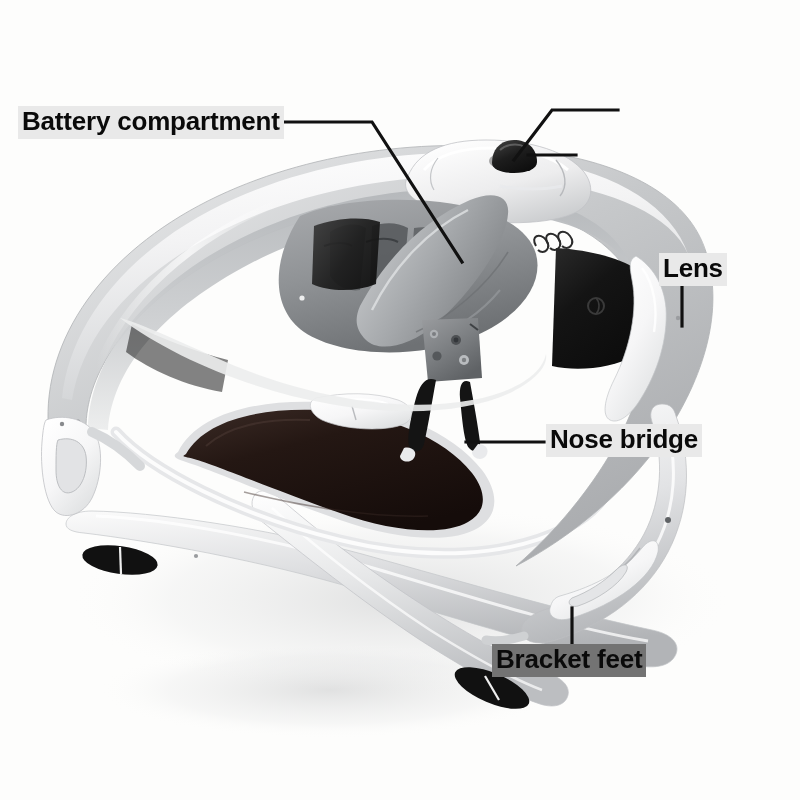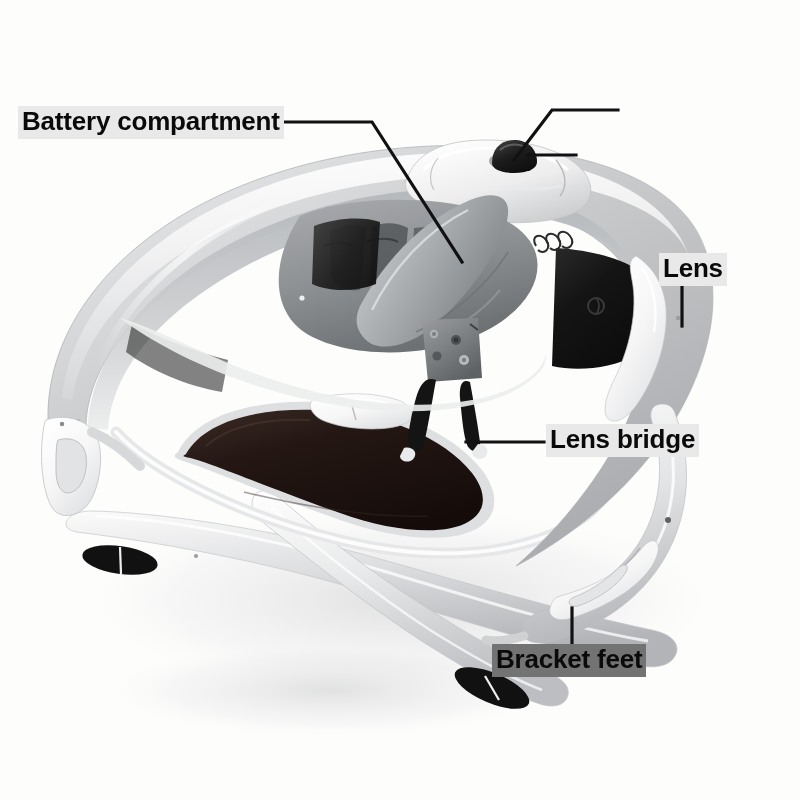--- a/index.html
+++ b/index.html
@@ -350,17 +350,17 @@
       <path d="M 572 608 L 572 646"></path>
     </g>
   </svg>
 
   <div class="callout-label" id="label-battery" style="background: rgb(233, 233, 233); color: rgb(10, 10, 10);">Battery compartment</div>
 
 
 
   <div class="callout-label" id="label-lens" style="background: rgb(233, 233, 233); color: rgb(10, 10, 10);">Lens</div>
 
-  <div class="callout-label" id="label-nose" style="background: rgb(233, 233, 233); color: rgb(10, 10, 10);">Lens bridge</div>
+  <div class="callout-label" id="label-nose" style="background: rgb(233, 233, 233); color: rgb(10, 10, 10);">Nose bridge</div>
 
   <div class="callout-label" id="label-bracket" style="background: #737373; color: rgb(10, 10, 10);">Bracket feet</div>
 
 </div>
 
 </body></html>

